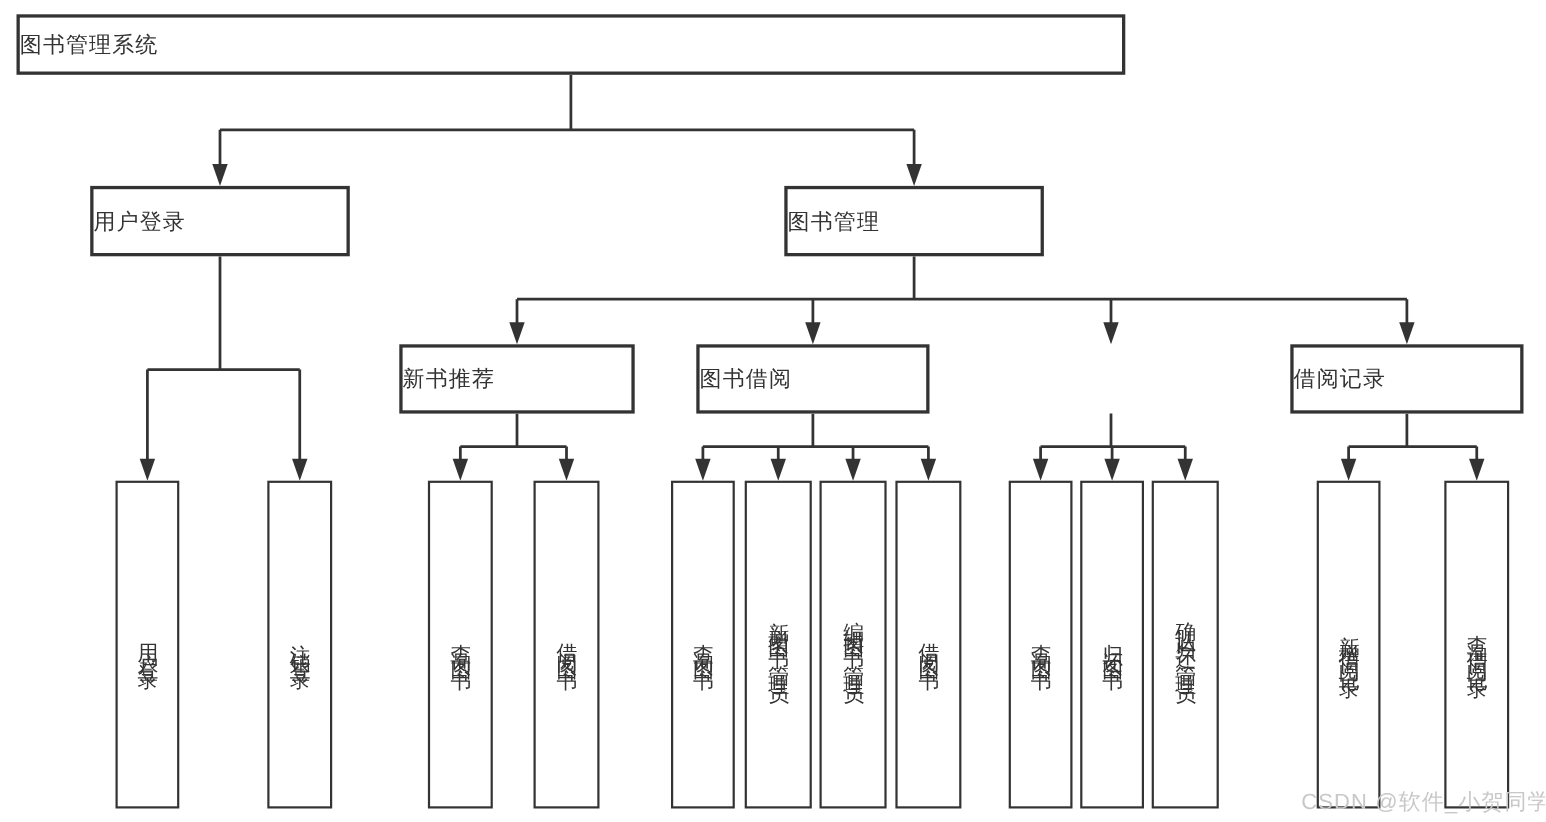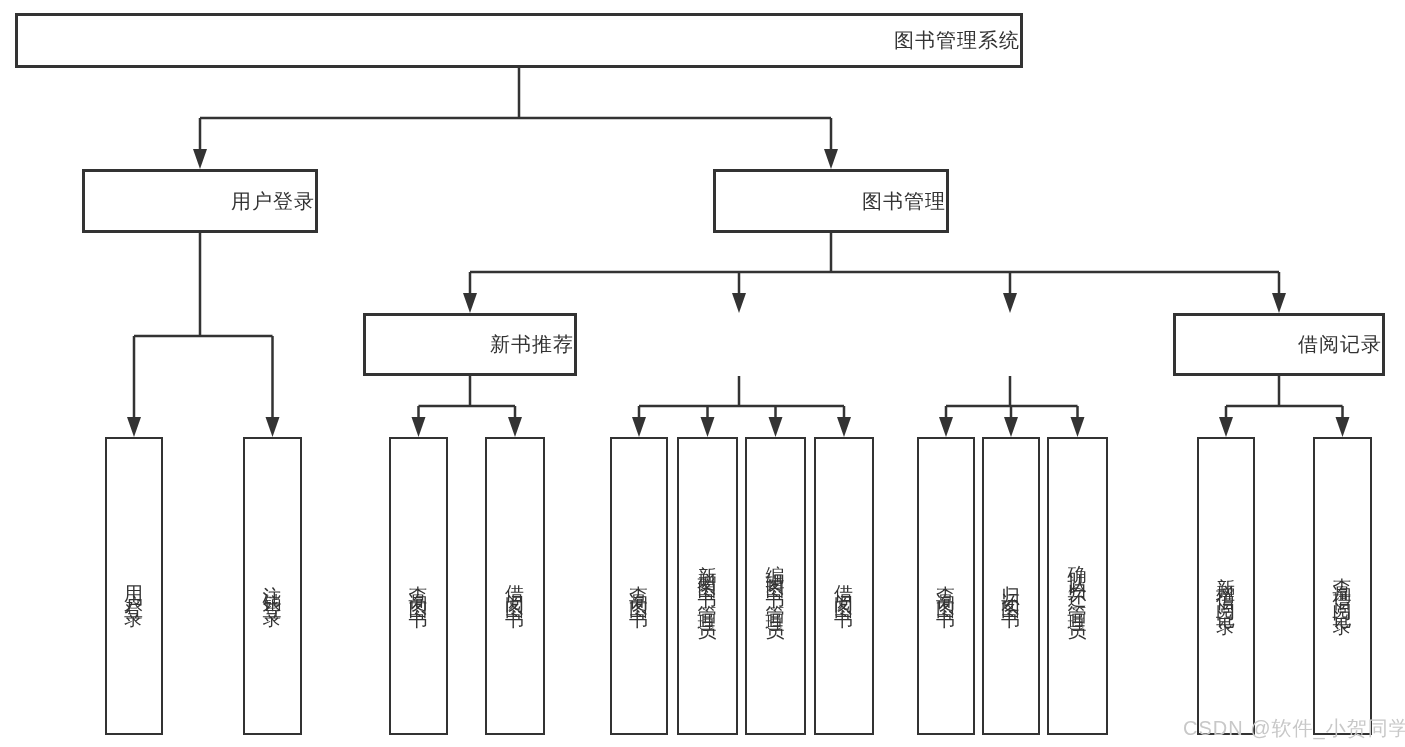--- a/index.html
+++ b/index.html
@@ -21,21 +21,21 @@
     top: 0;
     pointer-events: none;
   }
   .hbox {
     position: absolute;
     box-sizing: border-box;
     border: 3px solid #333333;
     background: #ffffff;
     display: flex;
     align-items: center;
-    justify-content: flex-end;
+    justify-content: flex-start;
     font-size: 20px;
     color: #333333;
     letter-spacing: 1px;
     white-space: nowrap;
   }
   .vbox {
     position: absolute;
     box-sizing: border-box;
     border: 2px solid #333333;
     background: #ffffff;
@@ -119,20 +119,23 @@
   <div class="hbox" style="left:82px; top:169px; width:236px; height:64px;">
     <span>用户登录</span>
   </div>
   <div class="hbox" style="left:713px; top:169px; width:236px; height:64px;">
     <span>图书管理</span>
   </div>
 
   <div class="hbox" style="left:363px; top:313px; width:214px; height:63px;">
     <span>新书推荐</span>
   </div>
+  <div class="hbox" style="left:633px; top:313px; width:212px; height:63px;">
+    <span>图书借阅</span>
+  </div>
   <div class="hbox" style="left:1173px; top:313px; width:212px; height:63px;">
     <span>借阅记录</span>
   </div>
 
   <div class="vbox" style="left:105px; width:58px;">
     <span class="vtext">用户登录</span>
   </div>
   <div class="vbox" style="left:243px; width:59px;">
     <span class="vtext">注销登录</span>
   </div>

